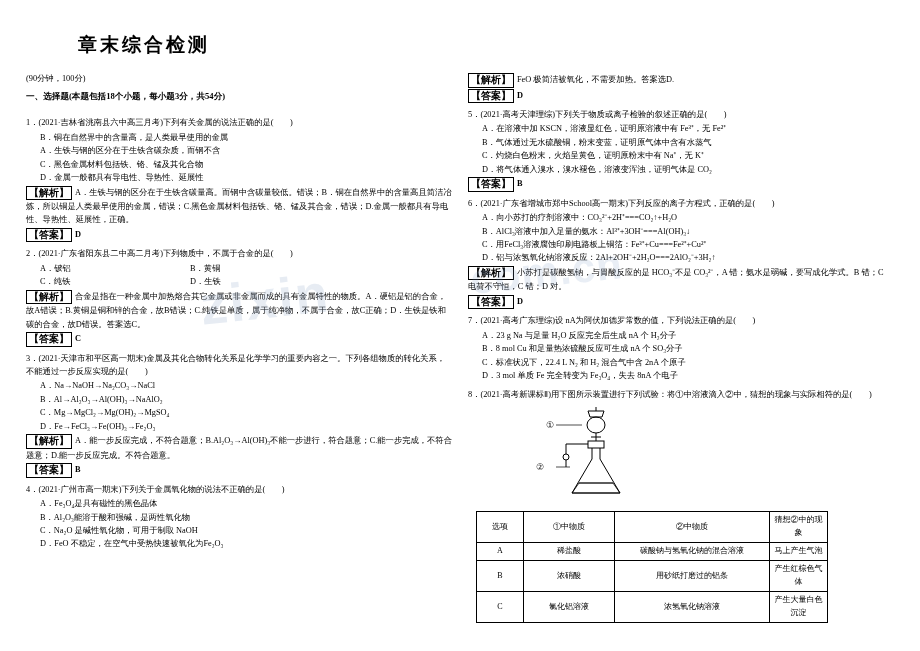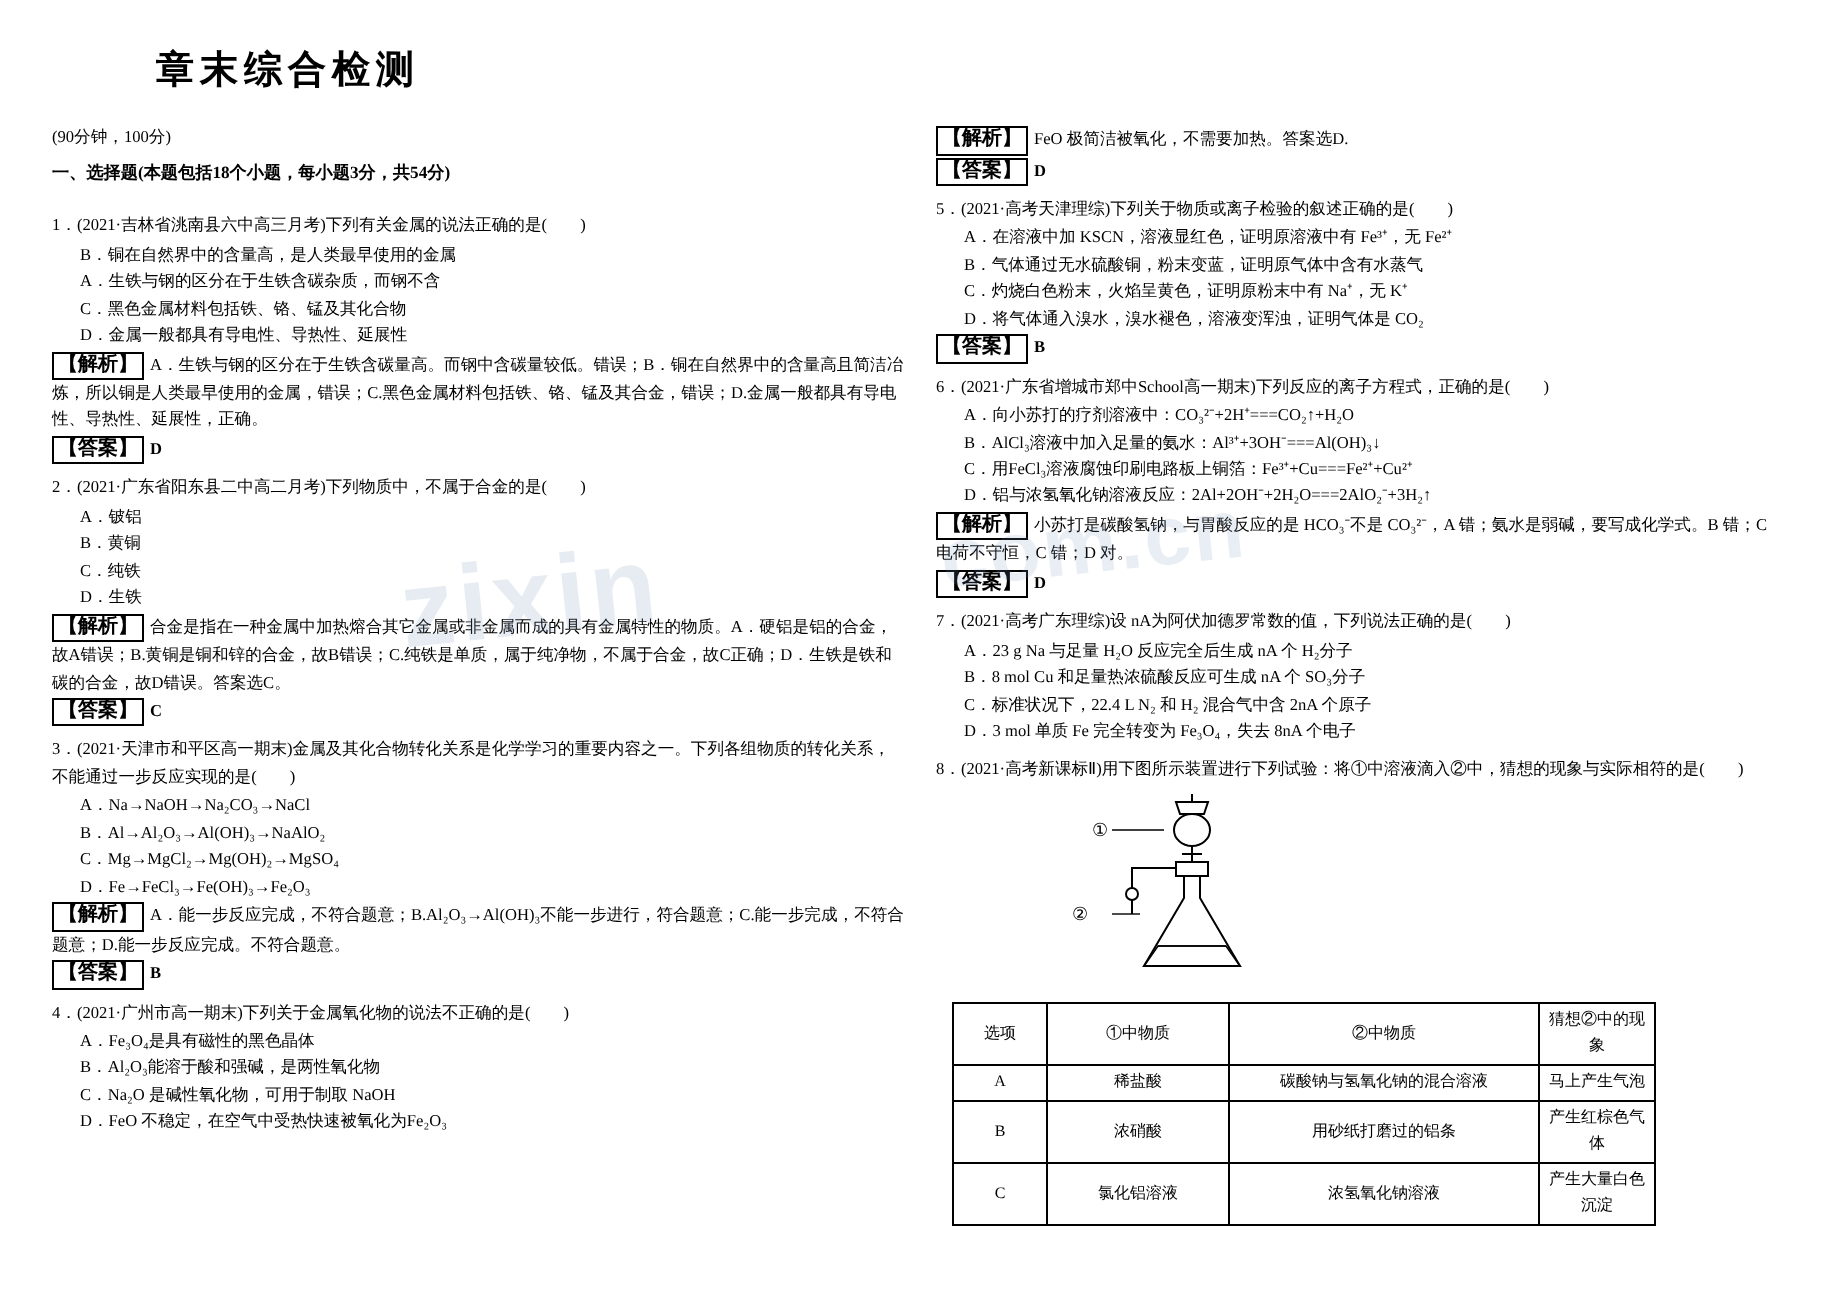--- a/index.html
+++ b/index.html
@@ -13,39 +13,39 @@
   }
   .page{
     position:absolute;inset:0;
     padding:18px 26px 10px 26px;
     box-sizing:border-box;
   }
   .title{
     font-size:19px;
     font-weight:bold;
     letter-spacing:3px;
-    margin:4px 0 14px 52px;
+    margin:14px 0 14px 52px;
     font-family:"Liberation Serif", serif;
   }
   .cols{
     display:flex;
     gap:16px;
     align-items:flex-start;
   }
   .col{
     width:426px;
     font-size:8.3px;
     line-height:1.62;
   }
   .col.right{width:420px;}
   .meta{margin:0 0 5px 0;font-size:8.3px;}
   .secthead{font-weight:bold;margin:0 0 12px 0;font-size:8.6px;}
   .q{margin:0 0 1px 0;text-indent:0;}
   .opt{margin:0 0 0 14px;}
-  .optrow{display:flex;margin-left:14px;flex-direction:column;}
+  .optrow{display:flex;margin-left:14px;}
   .optrow span{display:inline-block;}
   .optrow .o1{width:150px;}
   .tagline{margin:1px 0 1px 0;}
   .tag{
     display:inline-block;
     border:1px solid #000;
     padding:0 2px;
     font-size:10px;
     line-height:1.25;
     margin-right:3px;

